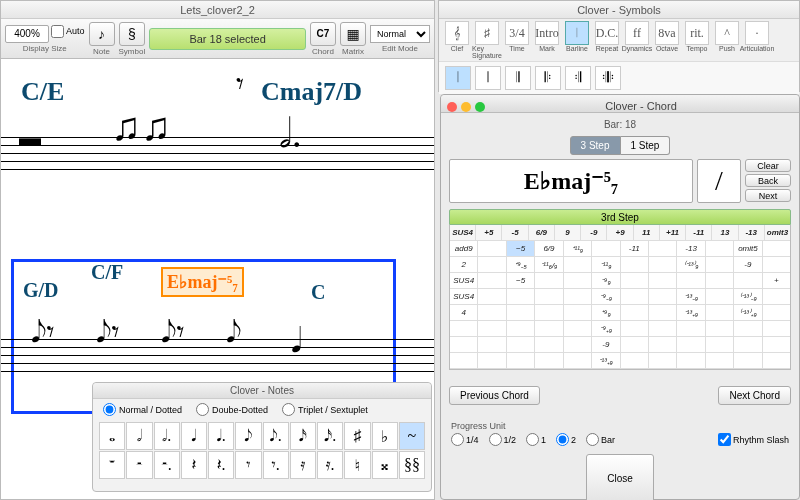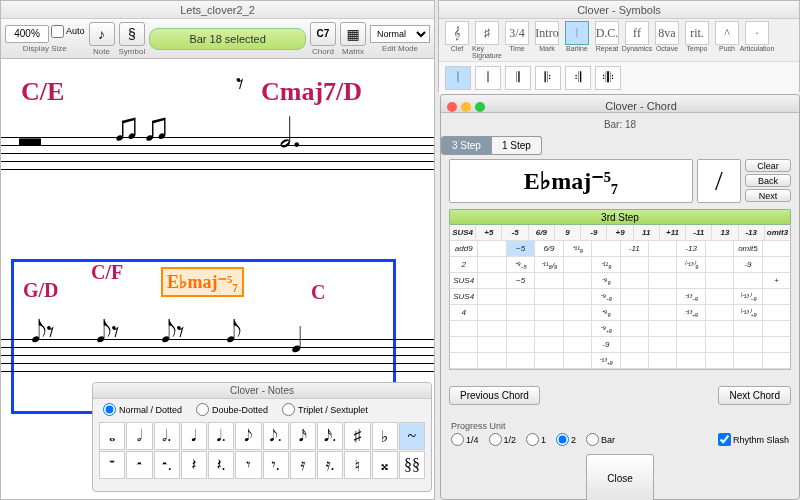--- a/index.html
+++ b/index.html
@@ -7,27 +7,27 @@
 
 
 .main-win { position: absolute; left: 0; top: 0; width: 435px; height: 500px; background: #fff; border: 1px solid #bbb; }
 .main-title { height: 18px; background: linear-gradient(#f7f7f7,#e6e6e6); border-bottom: 1px solid #ccc; text-align: center; line-height: 18px; color: #555; font-size: 11px; }
 .toolbar { height: 40px; background: linear-gradient(#fafafa,#e4e4e4); border-bottom: 1px solid #bbb; display: flex; align-items: center; padding: 2px 4px; gap: 4px; }
 .tb-group { display: flex; flex-direction: column; align-items: center; gap: 1px; }
 .tb-label { font-size: 8px; color: #666; }
 .zoom-box { width: 44px; height: 18px; border: 1px solid #aaa; background: #fff; font-size: 10px; text-align: center; line-height: 16px; border-radius: 2px; }
 .auto-chk { display: flex; align-items: center; gap: 2px; font-size: 9px; }
 .tb-btn { width: 26px; height: 24px; border: 1px solid #aaa; background: linear-gradient(#fff,#e8e8e8); border-radius: 3px; display: flex; align-items: center; justify-content: center; font-size: 14px; }
-.bar-selected { flex: 1; height: 22px; background: linear-gradient(#d4f0a0,#b8e070); border: 1px solid #8c8; border-radius: 9px; text-align: center; line-height: 20px; font-size: 11px; color: #333; }
+.bar-selected { flex: 1; height: 22px; background: linear-gradient(#d4f0a0,#b8e070); border: 1px solid #8c8; border-radius: 3px; text-align: center; line-height: 20px; font-size: 11px; color: #333; }
 .mode-sel { width: 60px; height: 18px; border: 1px solid #aaa; background: #fff; font-size: 9px; padding: 0 2px; }
 
 .score-area { position: relative; background: #fff; height: 440px; }
 .staff { position: absolute; left: 0; right: 0; height: 40px; }
 .staff-line { position: absolute; left: 0; right: 0; height: 1px; background: #000; }
-.chord-text { position: absolute; font: bold 26px Georgia, serif; color: #be185d; }
+.chord-text { position: absolute; font: bold 26px Georgia, serif; color: #0c4a6e; }
 .chord-small { font: bold 20px Georgia, serif; }
 .selection-box { position: absolute; border: 3px solid #1040ff; left: 10px; top: 200px; width: 385px; height: 155px; }
 .highlight-chord { position: absolute; border: 2px solid #ff8c00; background: rgba(255,200,120,0.35); color: #ff7000; font: bold 18px Georgia, serif; padding: 2px 4px; }
 .note-glyph { position: absolute; font-size: 40px; color: #000; font-family: serif; line-height: 1; }
 
 
 .sym-win { position: absolute; left: 438px; top: 0; width: 362px; height: 92px; background: #f0f0f0; border: 1px solid #bbb; }
 .sym-title { height: 18px; background: linear-gradient(#f7f7f7,#e6e6e6); border-bottom: 1px solid #ccc; text-align: center; line-height: 18px; font-size: 11px; color: #555; }
 .sym-row { display: flex; gap: 2px; padding: 2px 4px; align-items: flex-start; overflow: hidden; }
 .sym-cell { display: flex; flex-direction: column; align-items: center; font-size: 7px; color: #555; width: 28px; }
@@ -37,21 +37,21 @@
 .sample { width: 26px; height: 24px; border: 1px solid #ccc; background: #fff; display: flex; align-items: center; justify-content: center; font-size: 14px; font-family: serif; }
 .sample.sel { background: #bde0ff; }
 
 
 .chord-win { position: absolute; left: 440px; top: 94px; width: 360px; height: 406px; background: #ececec; border: 1px solid #aaa; border-radius: 4px; }
 .chord-titlebar { height: 18px; background: linear-gradient(#f4f4f4,#dcdcdc); border-bottom: 1px solid #bbb; display: flex; align-items: flex-end; padding: 0 6px; gap: 4px; border-radius: 4px 4px 0 0; }
 .tl-dot { width: 10px; height: 10px; border-radius: 50%; }
 .dot-r { background: #ff5f57; } .dot-y { background: #febc2e; } .dot-g { background: #28c840; }
 .chord-title { flex: 1; text-align: center; font-size: 11px; color: #444; }
 .bar-lbl { text-align: center; font-size: 10px; color: #555; margin: 6px 0; }
-.step-tabs { display: flex; gap: 0; margin-bottom: 4px; }
+.step-tabs { display: flex; justify-content: center; gap: 0; margin-bottom: 4px; }
 .step-tab { padding: 3px 10px; border: 1px solid #999; background: #f4f4f4; font-size: 10px; }
 .step-tab.active { background: #8899aa; color: #fff; }
 .step-tab:first-child { border-radius: 3px 0 0 3px; }
 .step-tab:last-child { border-radius: 0 3px 3px 0; border-left: none; }
 .chord-display-row { display: flex; gap: 4px; padding: 0 8px; align-items: stretch; }
 .chord-display { flex: 1; height: 44px; border: 1px solid #aaa; background: #fff; display: flex; align-items: center; justify-content: center; font: bold 24px Georgia, serif; border-radius: 2px; }
 .slash-box { width: 44px; border: 1px solid #aaa; background: #fff; display: flex; align-items: center; justify-content: center; font: 28px Georgia, serif; border-radius: 2px; }
 .side-btns { display: flex; flex-direction: column; gap: 2px; }
 .side-btn { width: 46px; height: 13px; font-size: 9px; border: 1px solid #aaa; background: linear-gradient(#fff,#e4e4e4); border-radius: 3px; text-align: center; line-height: 12px; }
 .step-hdr { margin: 6px 8px 0; height: 16px; background: linear-gradient(#c8ec90,#a8d860); border: 1px solid #8b8; text-align: center; font-size: 10px; line-height: 15px; border-radius: 2px 2px 0 0; }

